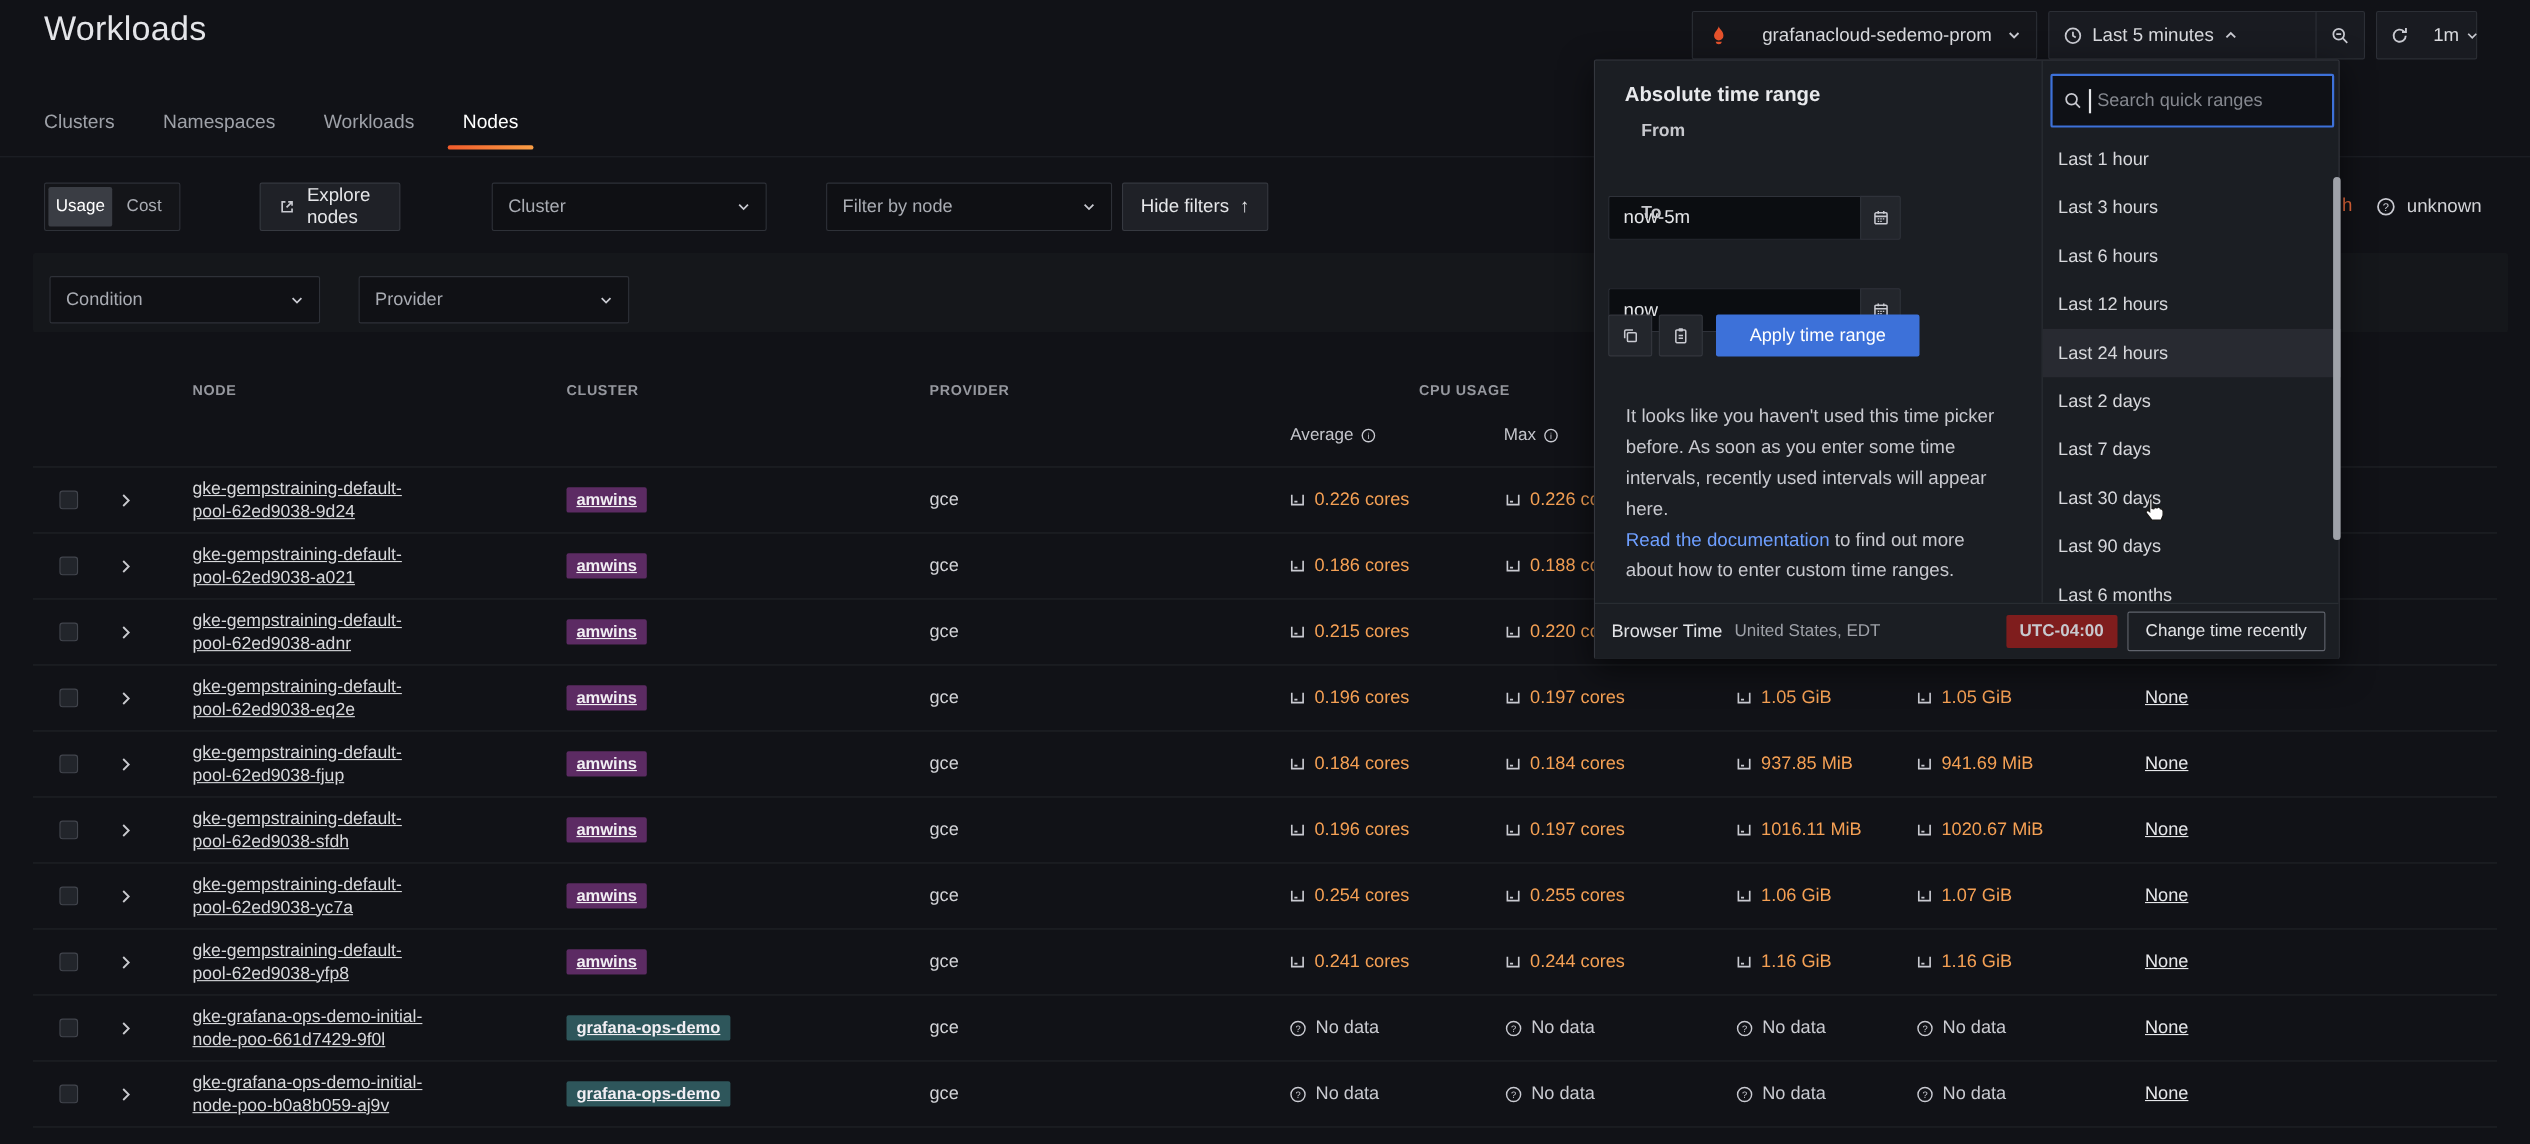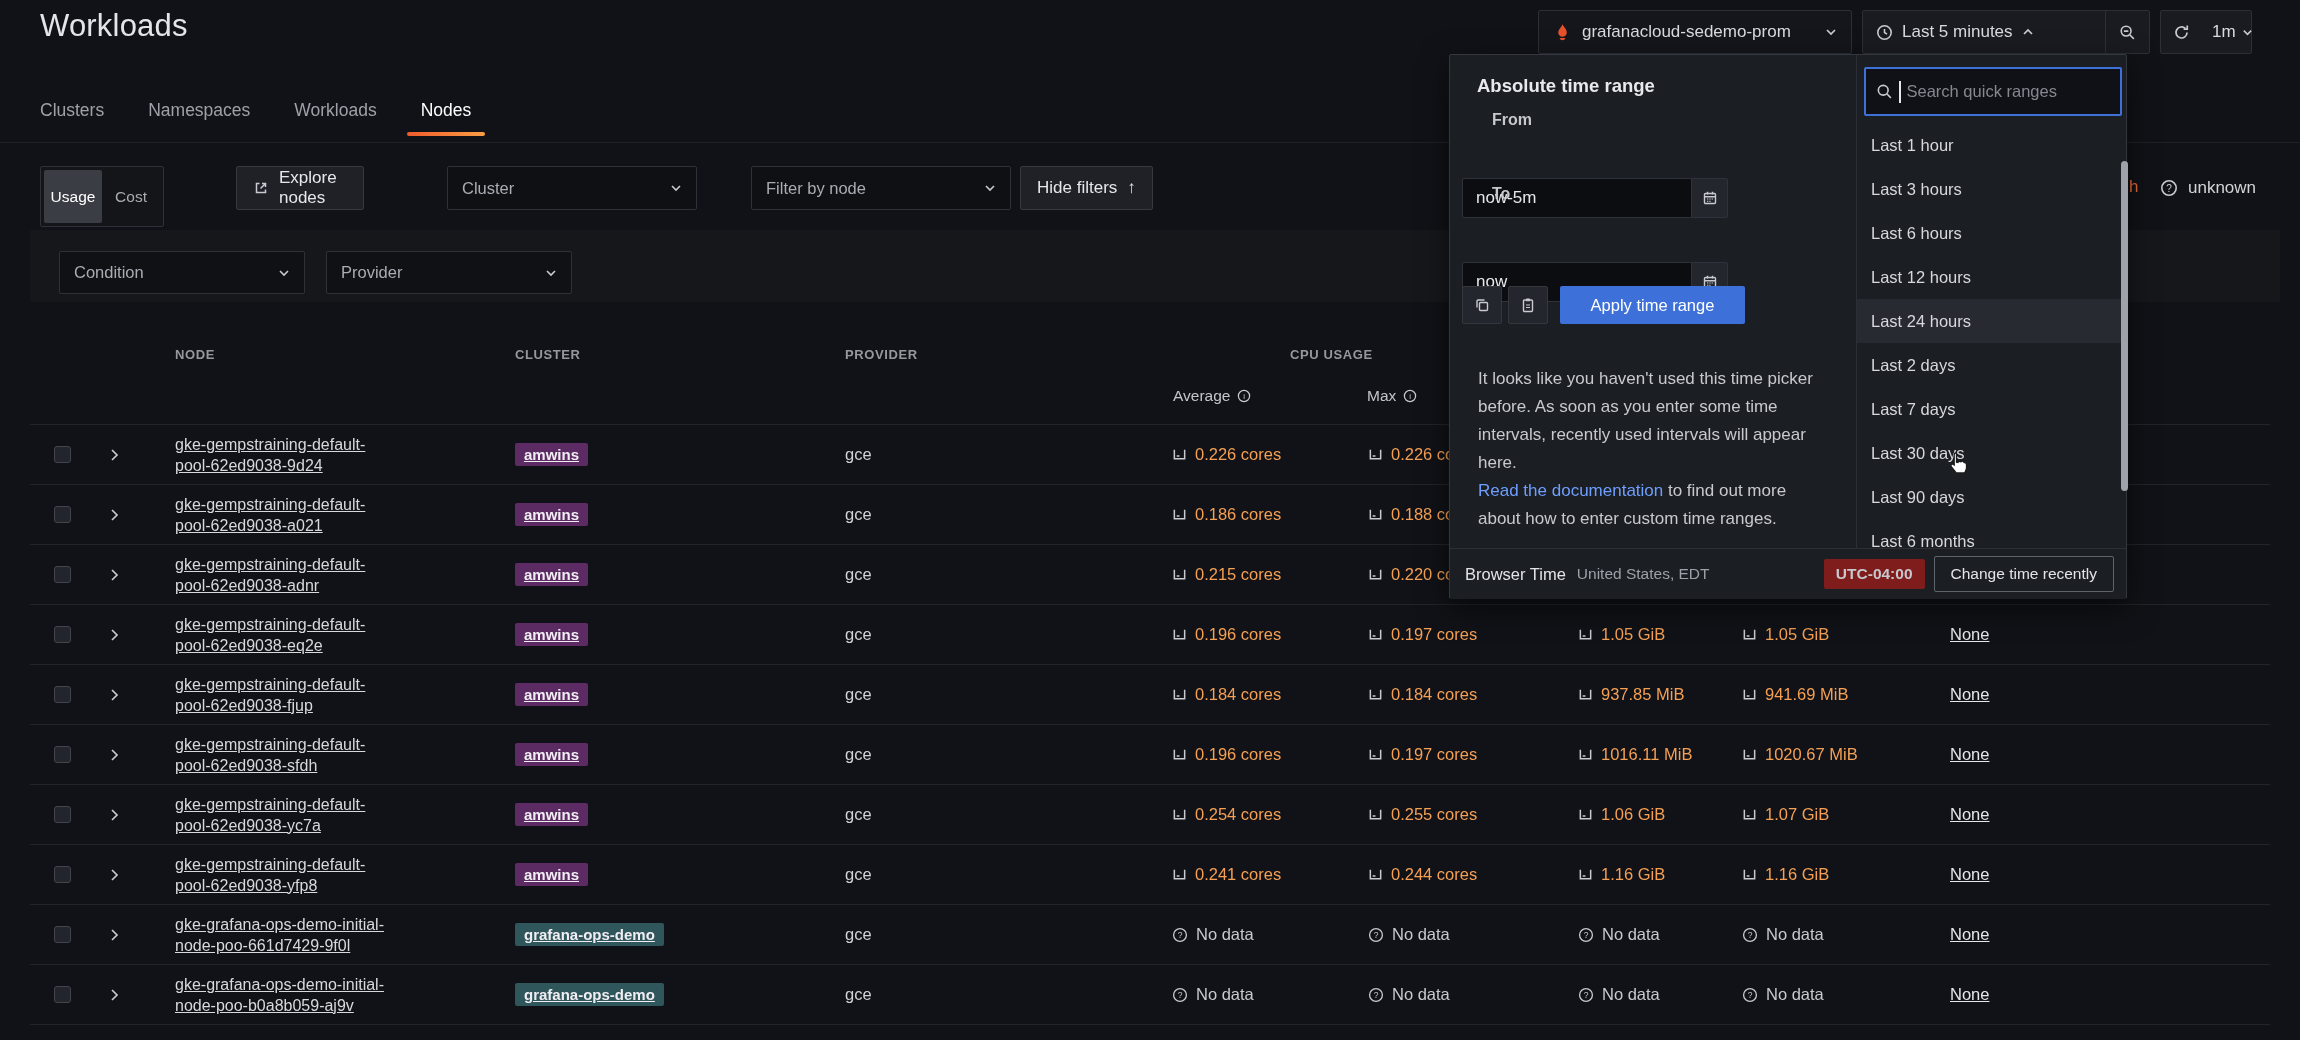--- a/index.html
+++ b/index.html
@@ -11,53 +11,53 @@
   }
   .icon { display:inline-flex; align-items:center; justify-content:center; color:#c9cad1; }
   .icon svg { display:block; }
 
   
   .page-title { position:absolute; left:40px; top:8px; font-size:31px; font-weight:500; color:#e4e5e9; letter-spacing:.2px; }
 
   .top-controls { position:absolute; top:10px; left:1538px; display:flex; gap:10px; z-index:2; }
   .hbtn { display:flex; align-items:center; height:44px; background:#15161b; border:1px solid #2c2f36; border-radius:2px; font-size:17px; color:#d9dade; }
   .ds-picker { width:314px; padding:0 14px; gap:10px; }
-  .ds-picker .lbl { flex:1; }
+  .ds-picker .lbl { flex:1;margin-left:20px; }
   .group { padding:0; background:#191b21; }
   .gseg { display:flex; align-items:center; height:100%; padding:0 13px; gap:9px; }
   .gdiv { width:1px; height:100%; background:#2c2f36; }
   .time-main { font-weight:500; }
 
   
   .tabs { position:absolute; left:40px; top:100px; display:flex; gap:44px; }
   .tab { font-size:17.5px; color:#9ea1a8; padding-bottom:15px; position:relative; cursor:pointer; }
   .tab.active { color:#ffffff; font-weight:500; }
   .tab.active::after { content:""; position:absolute; left:-14px; right:-14px; bottom:0; height:4px; border-radius:2px;
     background:linear-gradient(90deg,#f15b2b,#fa9e45); }
   .tabs-divider { position:absolute; left:0; top:142px; width:2300px; height:1px; background:#1f2127; }
 
   
   .toolbar { position:absolute; left:0; top:166px; width:2300px; height:44px; }
   .toolbar > * { position:absolute; top:0; }
-  .seg-group { left:40px; width:124px; height:61px; display:flex; align-items:center; background:#141519; border:1px solid #2e3138; border-radius:2px; padding:3px; }
+  .seg-group { left:40px; width:124px; height:44px; display:flex; align-items:center; background:#141519; border:1px solid #2e3138; border-radius:2px; padding:3px; }
   .seg { flex:1; height:100%; display:flex; align-items:center; justify-content:center; font-size:15.5px; color:#a9acb3; border-radius:2px; }
   .seg.sel { background:#3a3d44; color:#ffffff; font-weight:500; }
   .btn { display:flex; align-items:center; height:44px; background:#1f2127; border:1px solid #363940; border-radius:2px; color:#e6e7ea; font-size:17px; font-weight:500; padding:0 16px; gap:10px; }
   .btn-explore { left:236px; width:128px; }
   .btn-hide { left:1020px; width:133px; }
   .select { display:flex; align-items:center; justify-content:space-between; height:44px; background:#0f1014; border:1px solid #2e3138; border-radius:2px; color:#a9acb3; font-size:16.5px; padding:0 14px; }
   .sel-cluster { left:447px; width:250px; }
   .sel-node { left:751px; width:260px; }
   .status-right { left:2160px; height:44px; display:flex; align-items:center; gap:10px; color:#d2d3d7; font-size:17px; }
   .clipped-frag { position:absolute; left:2129px; top:177px; color:#e8683a; font-size:17px; font-weight:500; z-index:1; }
 
   
   .filter-panel { position:absolute; left:30px; top:230px; width:2250px; height:72px; background:#15171b; border-radius:2px; }
   .filter-panel .select { position:absolute; top:21px; width:246px; height:43px; background:#101115; }
-  .sel-condition { left:29px; }
+  .sel-condition { left:15px; }
   .sel-provider { left:296px; }
 
   
   .table { position:absolute; left:30px; top:330px; width:2240px; height:710px; }
   .th { position:absolute; top:17px; font-size:13px; letter-spacing:.6px; color:#96989f; font-weight:600; }
   .th-node { left:145px; } .th-cluster { left:485px; } .th-provider { left:815px; } .th-cpu { left:1260px; }
   .sub { position:absolute; top:57px; display:flex; align-items:center; gap:7px; font-size:15.5px; color:#c4c5cb; }
   .sub-avg { left:1143px; } .sub-max { left:1337px; }
   .rows { position:absolute; left:0; top:94px; width:2240px; }
   .trow { position:relative; height:60px; border-top:1px solid #222429; }

